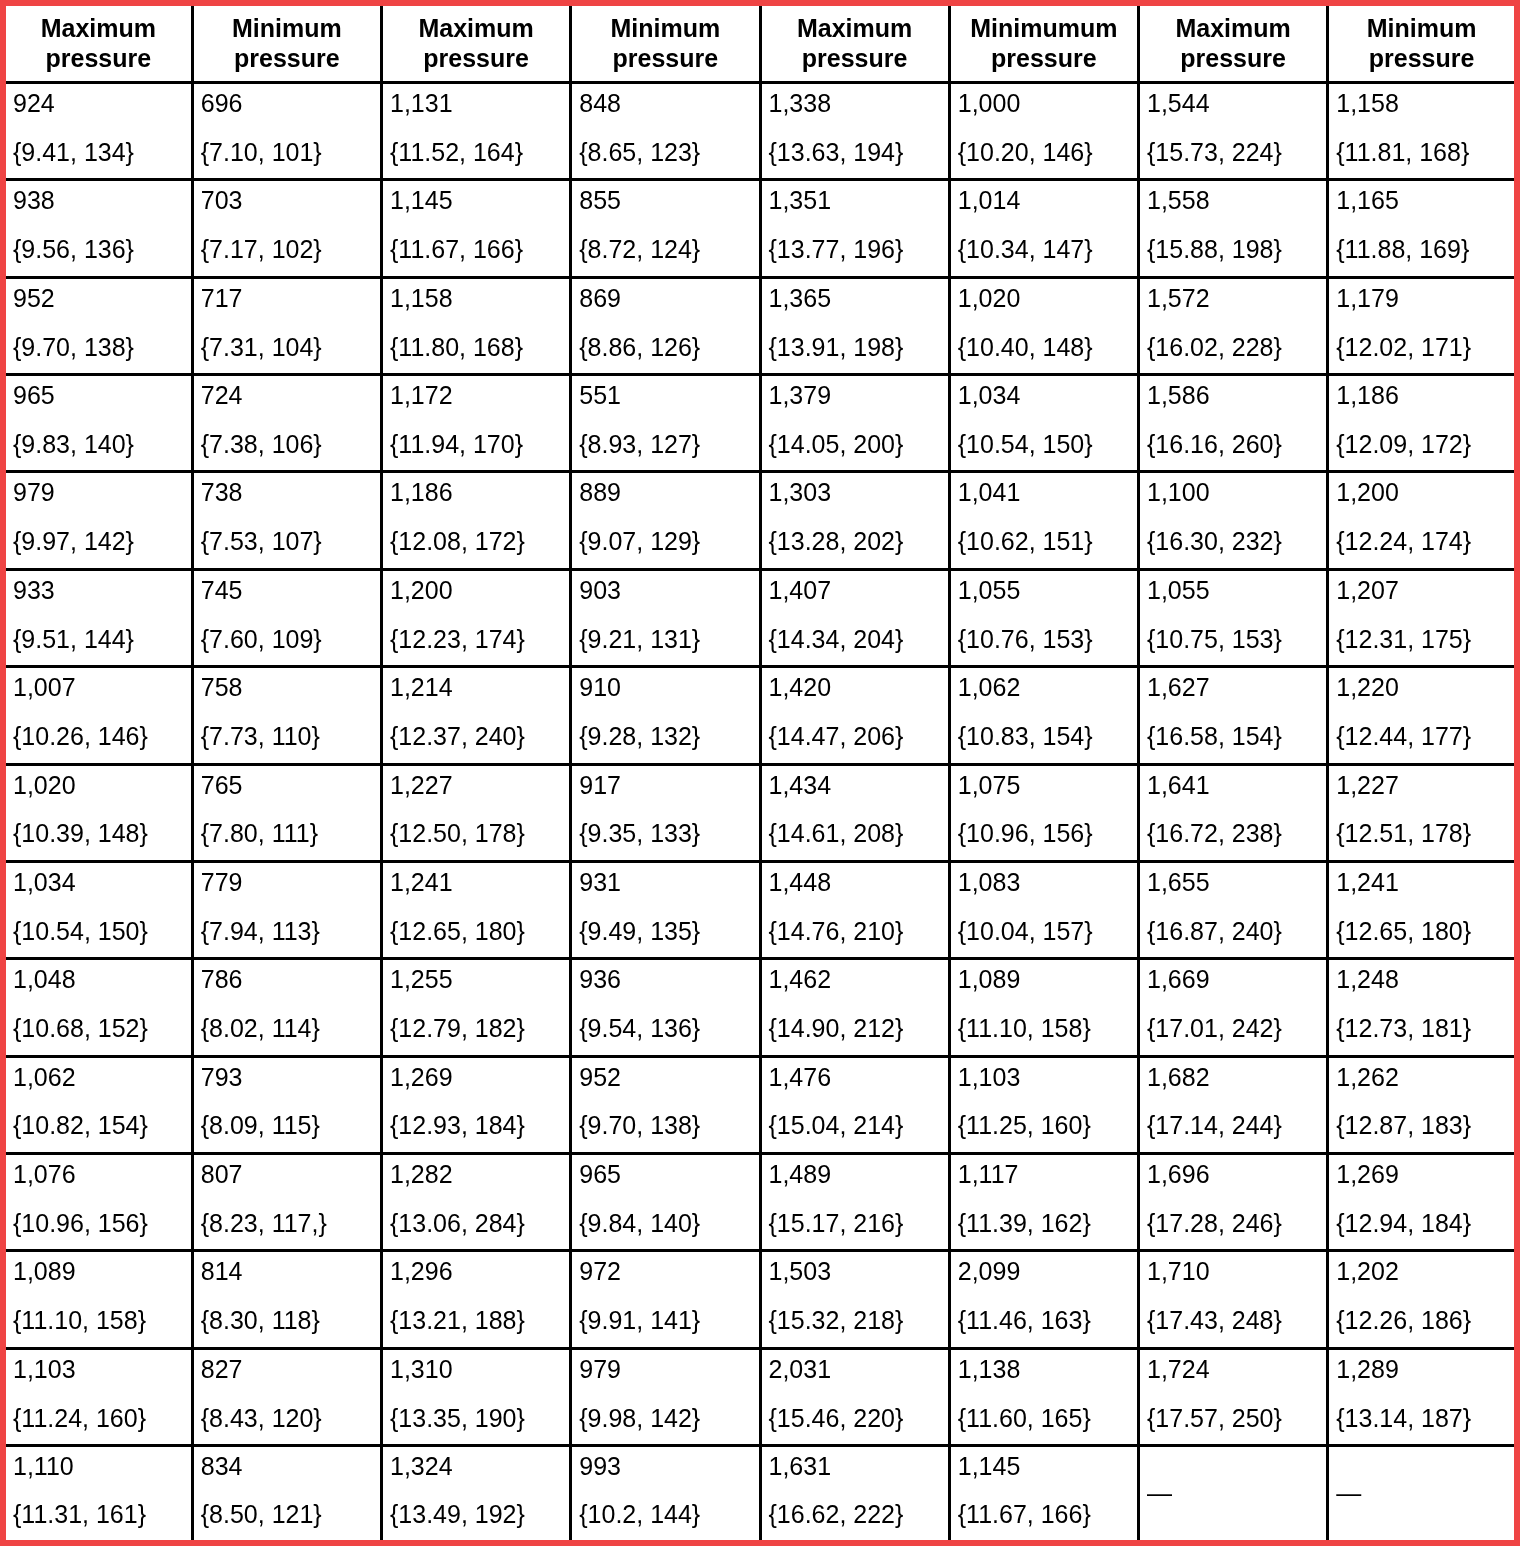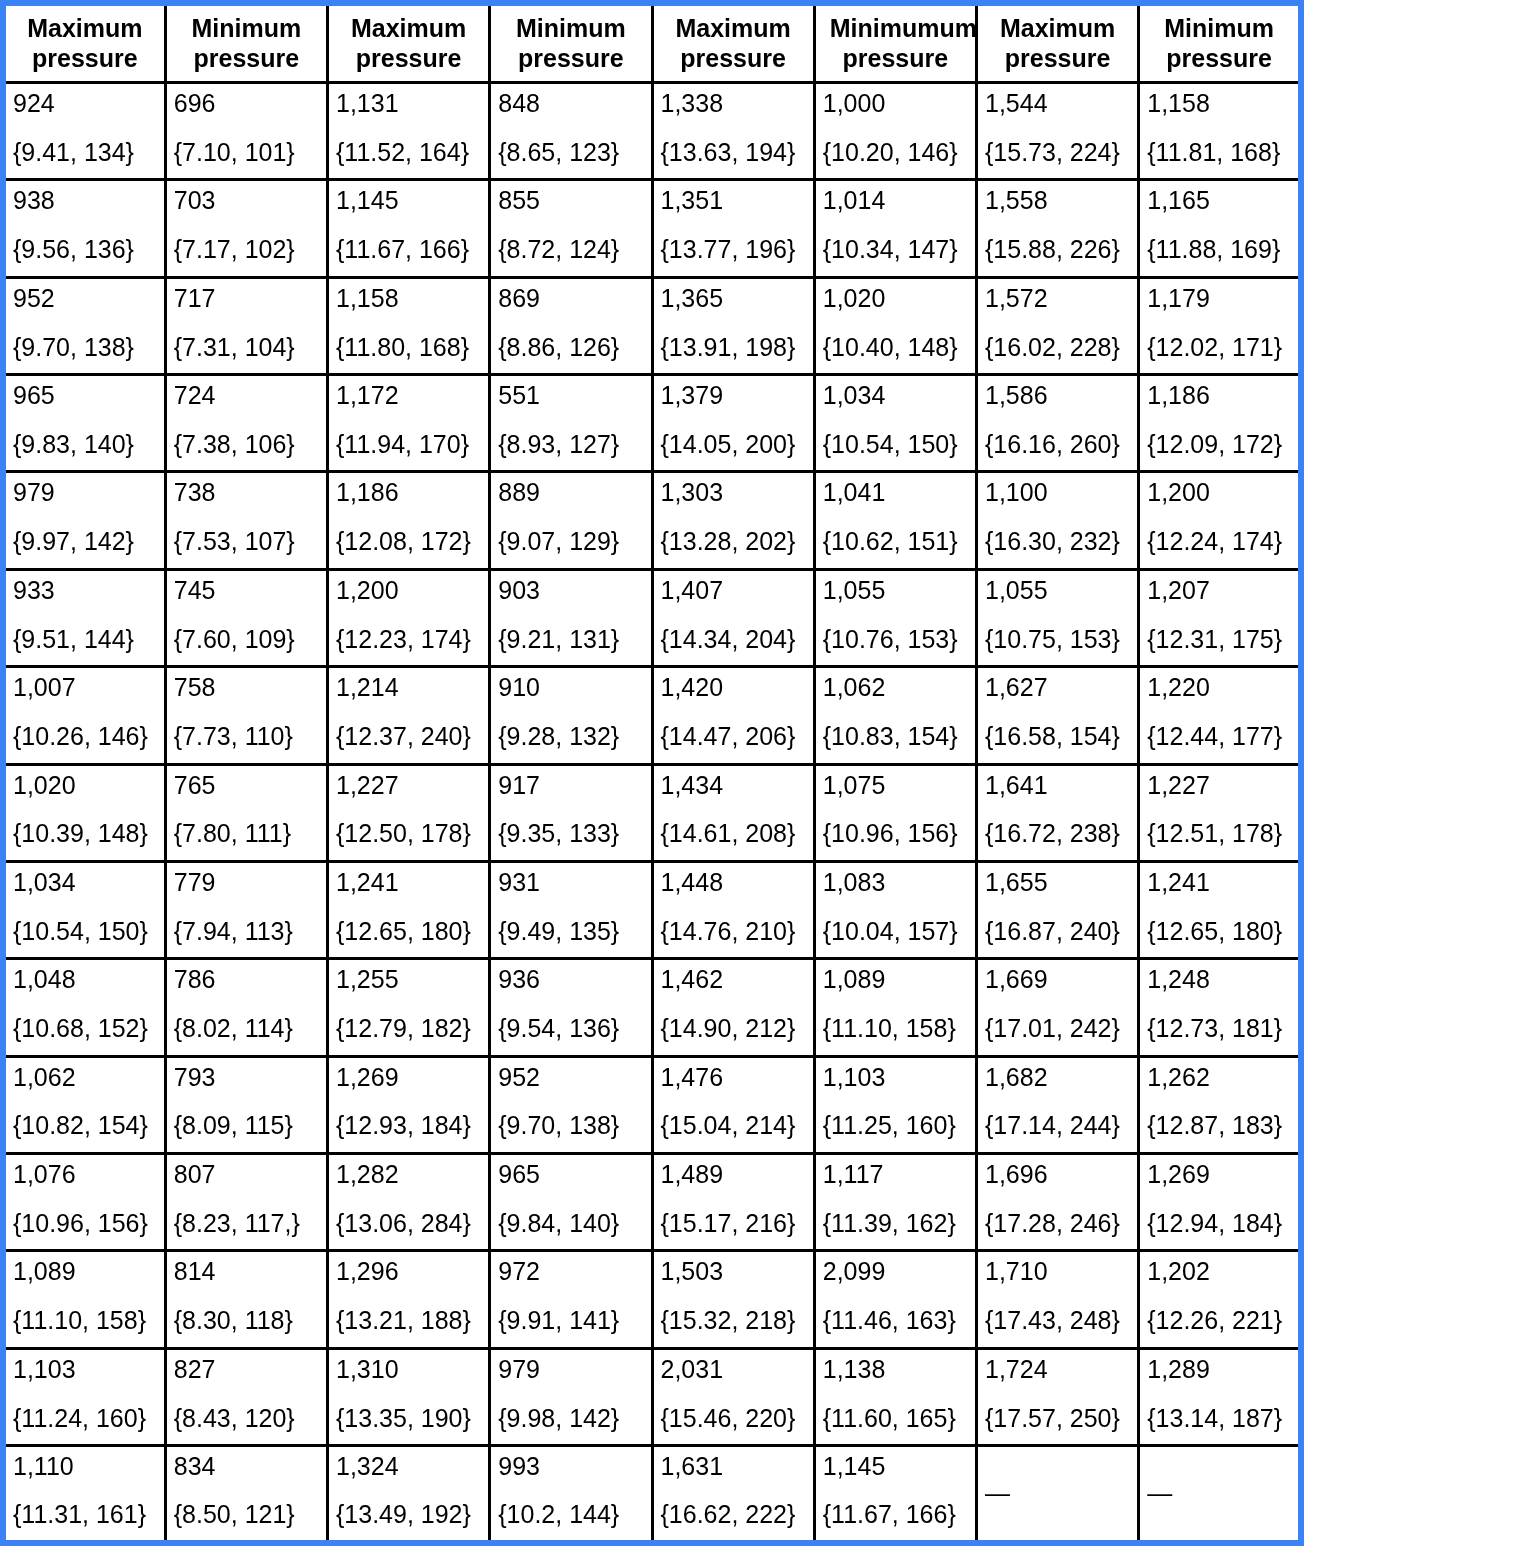--- a/index.html
+++ b/index.html
@@ -11,23 +11,23 @@
   }
   .page {
     width: 1520px;
     height: 1546px;
     box-sizing: border-box;
     background: #ffffff;
   }
   table.pressure-table {
     border-collapse: collapse;
     table-layout: fixed;
-    width: 1304px;
+    width: 1520px;
     height: 1546px;
-    border: 6px solid #3b82f6;
+    border: 6px solid #ef4444;
   }
   table.pressure-table th,
   table.pressure-table td {
     border: 3px solid #000000;
     box-sizing: border-box;
   }
   table.pressure-table th {
     font-size: 25px;
     font-weight: bold;
     text-align: center;
@@ -161,21 +161,21 @@
           </td>
           <td>
             <div class="cell">
               <span class="val">1,014</span>
               <span class="rng">{10.34, 147}</span>
             </div>
           </td>
           <td>
             <div class="cell">
               <span class="val">1,558</span>
-              <span class="rng">{15.88, 226}</span>
+              <span class="rng">{15.88, 198}</span>
             </div>
           </td>
           <td>
             <div class="cell">
               <span class="val">1,165</span>
               <span class="rng">{11.88, 169}</span>
             </div>
           </td>
         </tr>
         <tr>
@@ -717,21 +717,21 @@
           </td>
           <td>
             <div class="cell">
               <span class="val">1,710</span>
               <span class="rng">{17.43, 248}</span>
             </div>
           </td>
           <td>
             <div class="cell">
               <span class="val">1,202</span>
-              <span class="rng">{12.26, 221}</span>
+              <span class="rng">{12.26, 186}</span>
             </div>
           </td>
         </tr>
         <tr>
           <td>
             <div class="cell">
               <span class="val">1,103</span>
               <span class="rng">{11.24, 160}</span>
             </div>
           </td>

